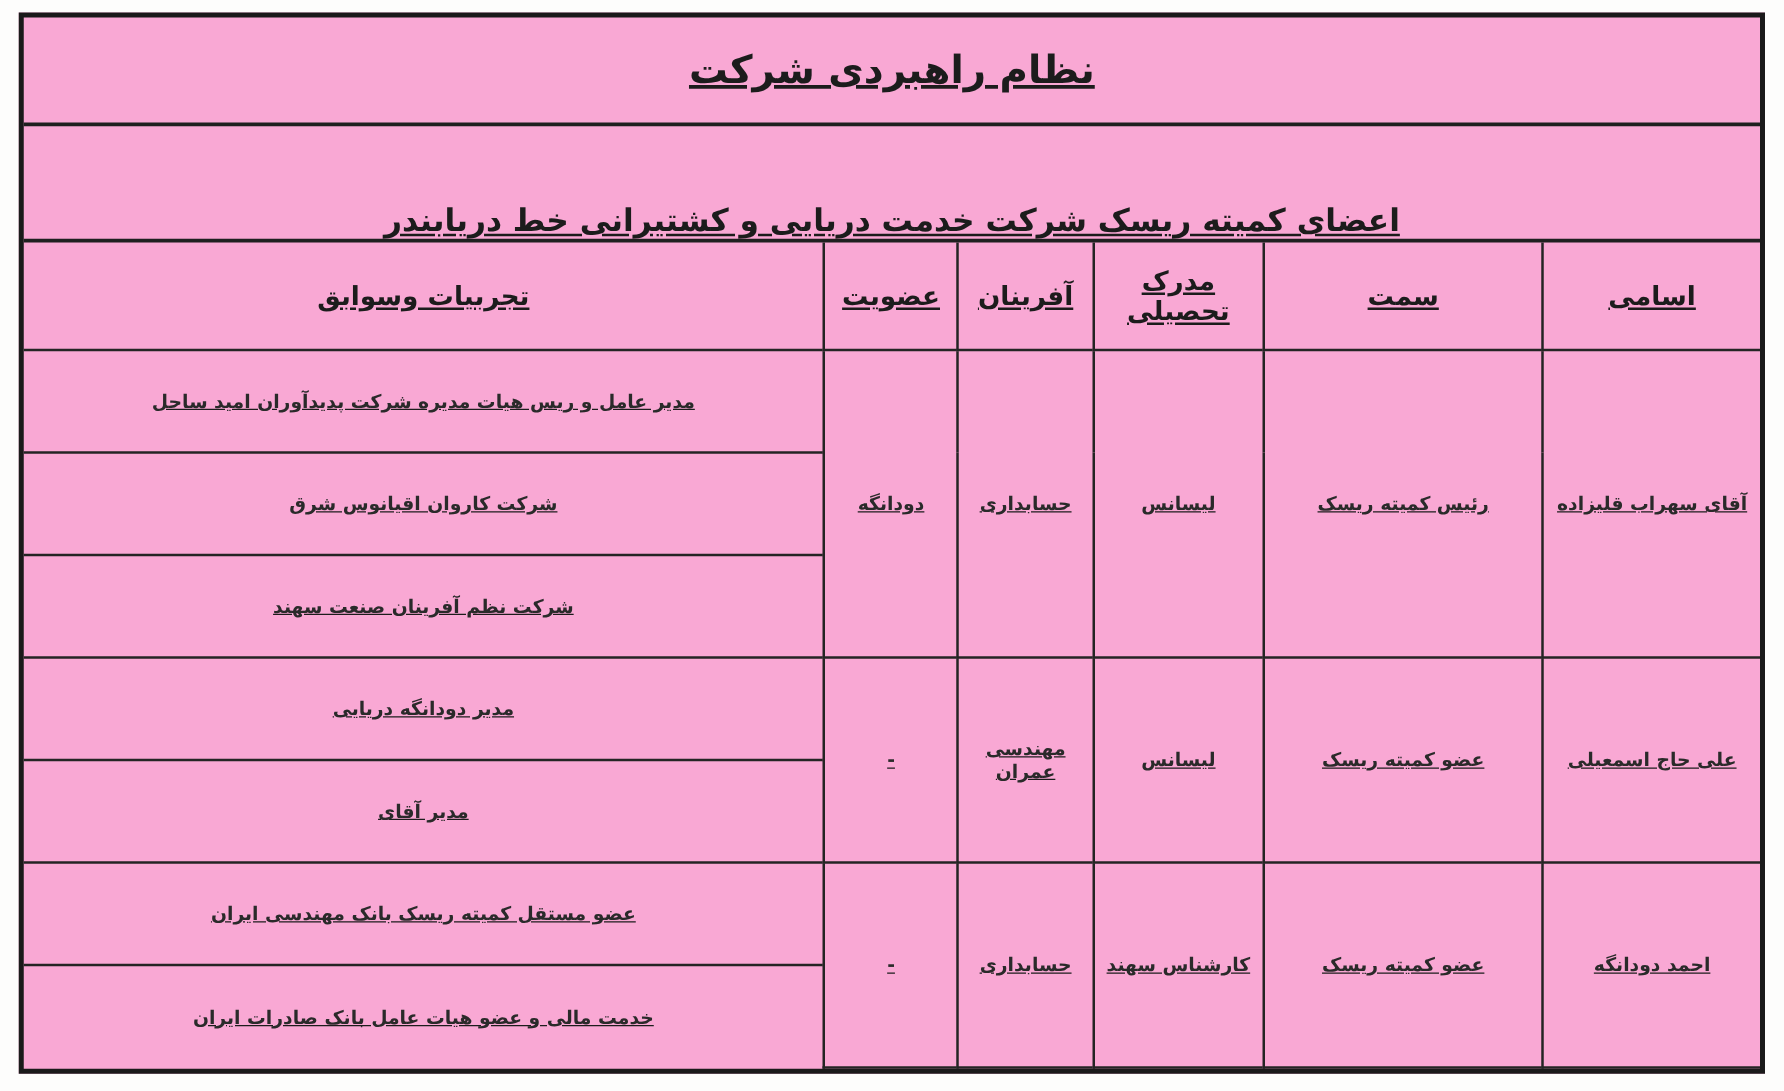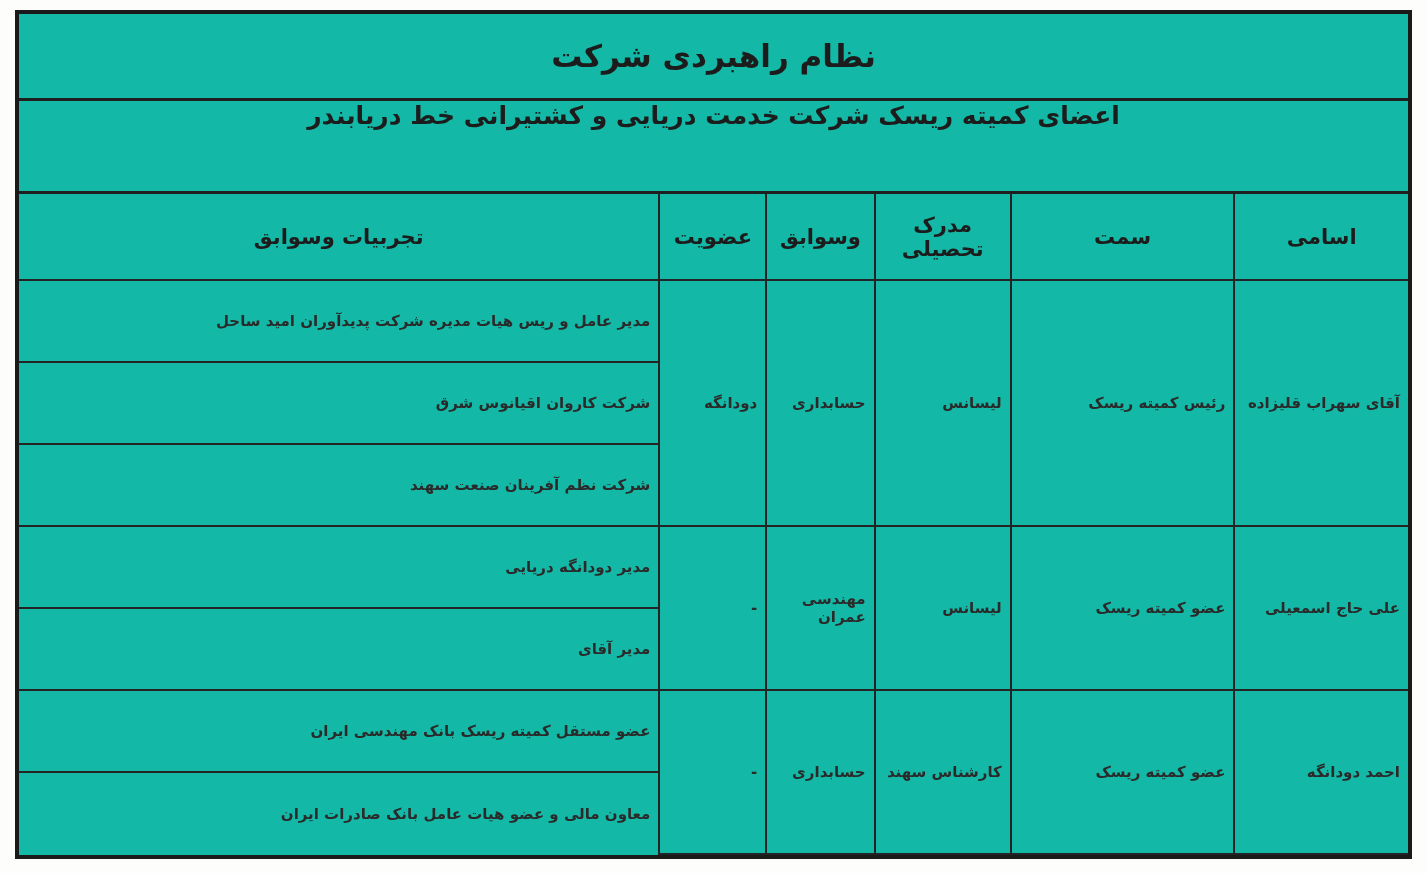--- a/index.html
+++ b/index.html
@@ -7,55 +7,54 @@
     width:1427px; height:873px;
     background:#fdfdfc;
     font-family:"DejaVu Sans", sans-serif;
     color:#1c1c1c;
     overflow:hidden;
   }
   .page {
     position:absolute; left:15px; top:10px;
     width:1397px; height:849px;
     border:4px solid #1a1a1a;
-    background:#14b8a6;
-    display:flex; flex-direction:column;
+    background:#f9a8d4;
+    display:flex; flex-direction:column;text-decoration:underline;
   }
   .title-row {
     height:88px;
     border-bottom:3px solid #1f1f1f;
     display:flex; align-items:center; justify-content:center;
     font-size:31px; font-weight:bold;
     letter-spacing:0px;
   }
   .subtitle-row {
     height:95px;
     border-bottom:3px solid #1f1f1f;
-    display:flex; align-items:flex-start; justify-content:center;
+    display:flex; align-items:flex-end; justify-content:center;
     font-size:25px; font-weight:bold;
   }
   table.members {
     flex:1 1 auto;
     width:100%;
     border-collapse:collapse;
     table-layout:fixed;
   }
   table.members th, table.members td {
     border:2px solid #242424;
     text-align:center; vertical-align:middle;
     padding:4px 8px;
   }
   table.members th {
     font-size:21px; font-weight:bold;
     white-space:pre-line;
   }
   table.members td {
     font-size:15px; font-weight:bold;
     color:#2a2a2a;
-    text-align:right;
   }
   tr.header-row { height:86px; }
   tr.body-row { height:82px; }
   td.exp-cell { font-size:15px; }
   
   table.members tr > *:first-child { border-right:none; }
   table.members tr > *:last-child { border-left:none; }
   table.members tr:last-child > * { border-bottom:none; }
   table.members tr.header-row > * { border-top:none; }
 </style>
@@ -80,21 +79,21 @@
       <col style="width:7.8%">
       <col style="width:7.7%">
       <col style="width:46.1%">
     </colgroup>
     <tbody>
       <tr class="header-row">
         <th>اسامی</th>
         <th>سمت</th>
         <th>مدرک
 تحصیلی</th>
-        <th>وسوابق</th>
+        <th>آفرینان</th>
         <th>عضویت</th>
         <th>تجربیات وسوابق</th>
       </tr>
 
       <tr class="body-row">
         <td rowspan="3">آقای سهراب قلیزاده</td>
         <td rowspan="3">رئیس کمیته ریسک</td>
         <td rowspan="3">لیسانس</td>
         <td rowspan="3">حسابداری</td>
         <td rowspan="3">دودانگه</td>
@@ -121,17 +120,17 @@
 
       <tr class="body-row">
         <td rowspan="2">احمد دودانگه</td>
         <td rowspan="2">عضو کمیته ریسک</td>
         <td rowspan="2">کارشناس سهند</td>
         <td rowspan="2">حسابداری</td>
         <td rowspan="2">-</td>
         <td class="exp-cell">عضو مستقل کمیته ریسک بانک مهندسی ایران</td>
       </tr>
       <tr class="body-row">
-        <td class="exp-cell">معاون مالی و عضو هیات عامل بانک صادرات ایران</td>
+        <td class="exp-cell">خدمت مالی و عضو هیات عامل بانک صادرات ایران</td>
       </tr>
     </tbody>
   </table>
 </div>
 
 </body></html>

